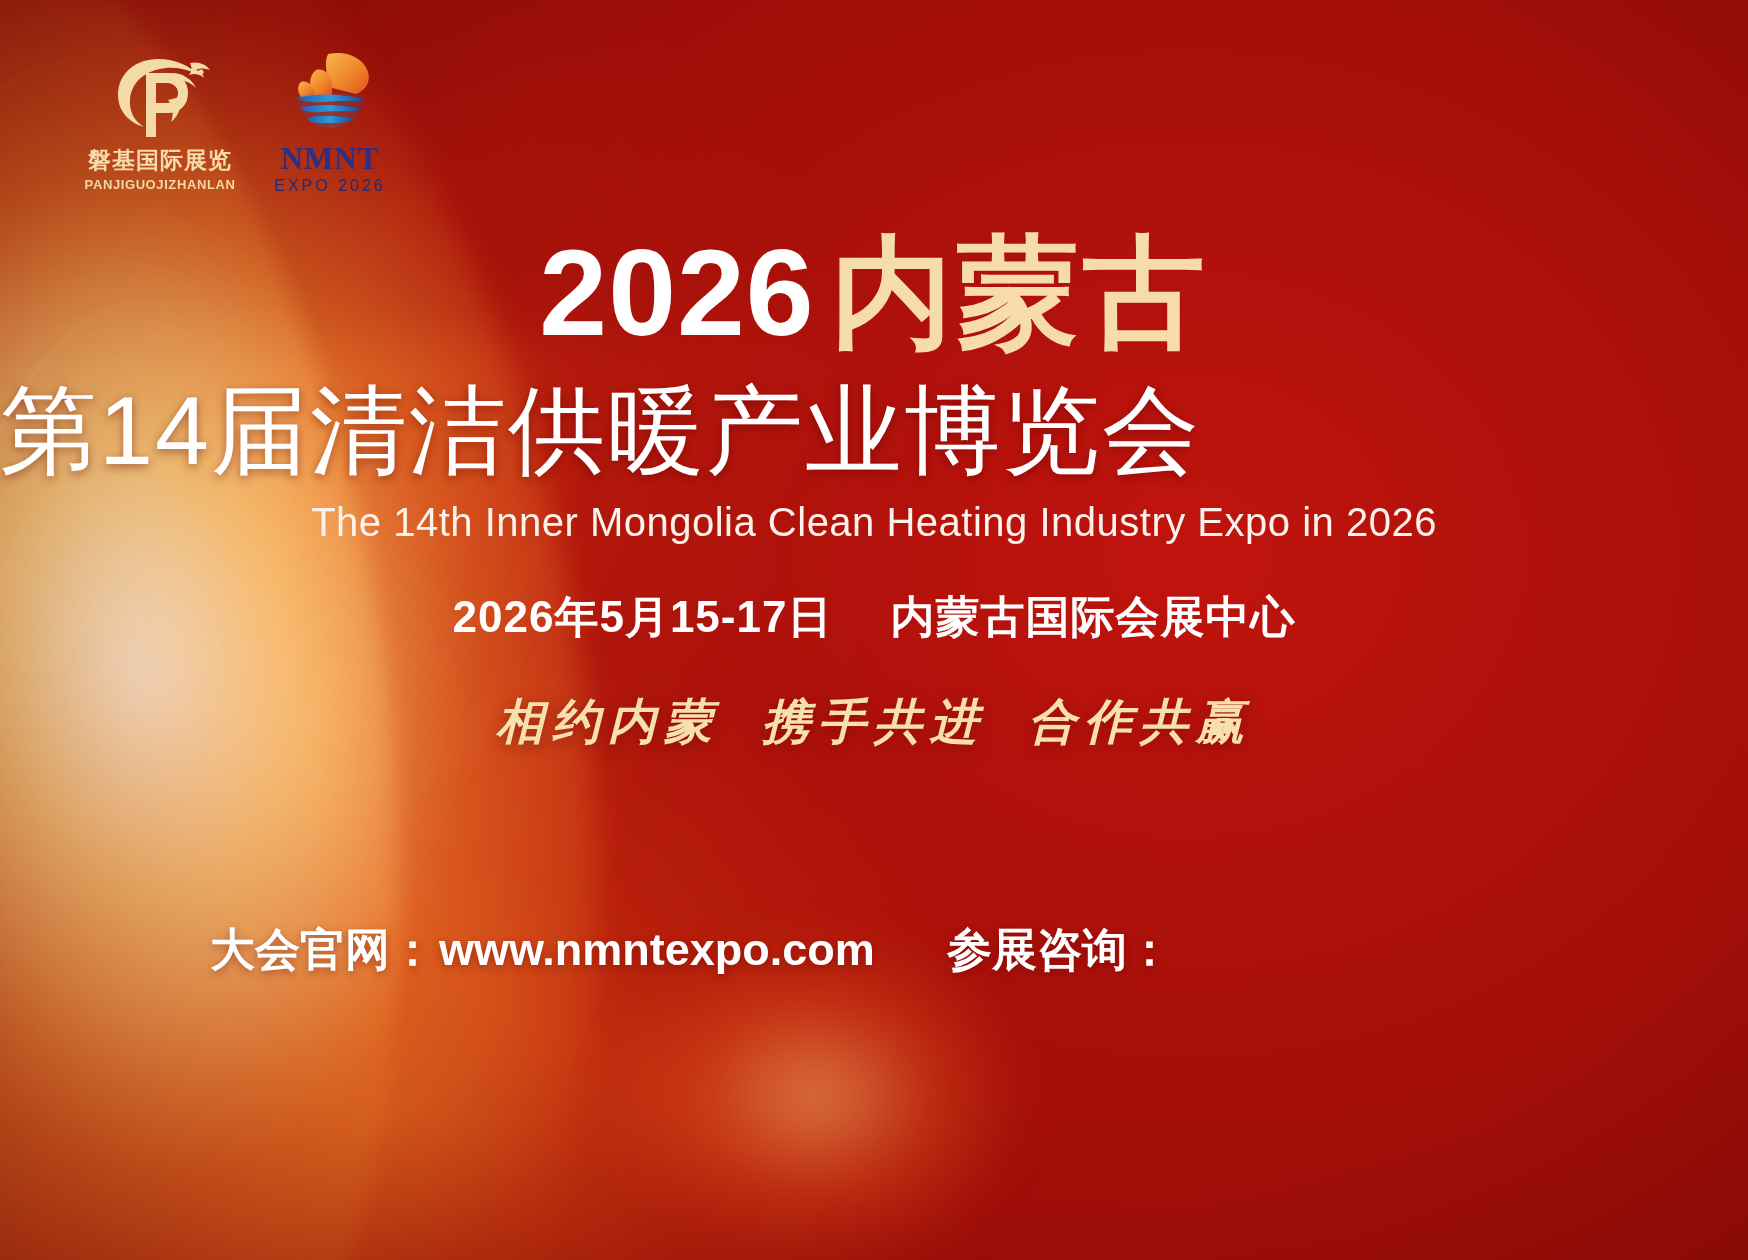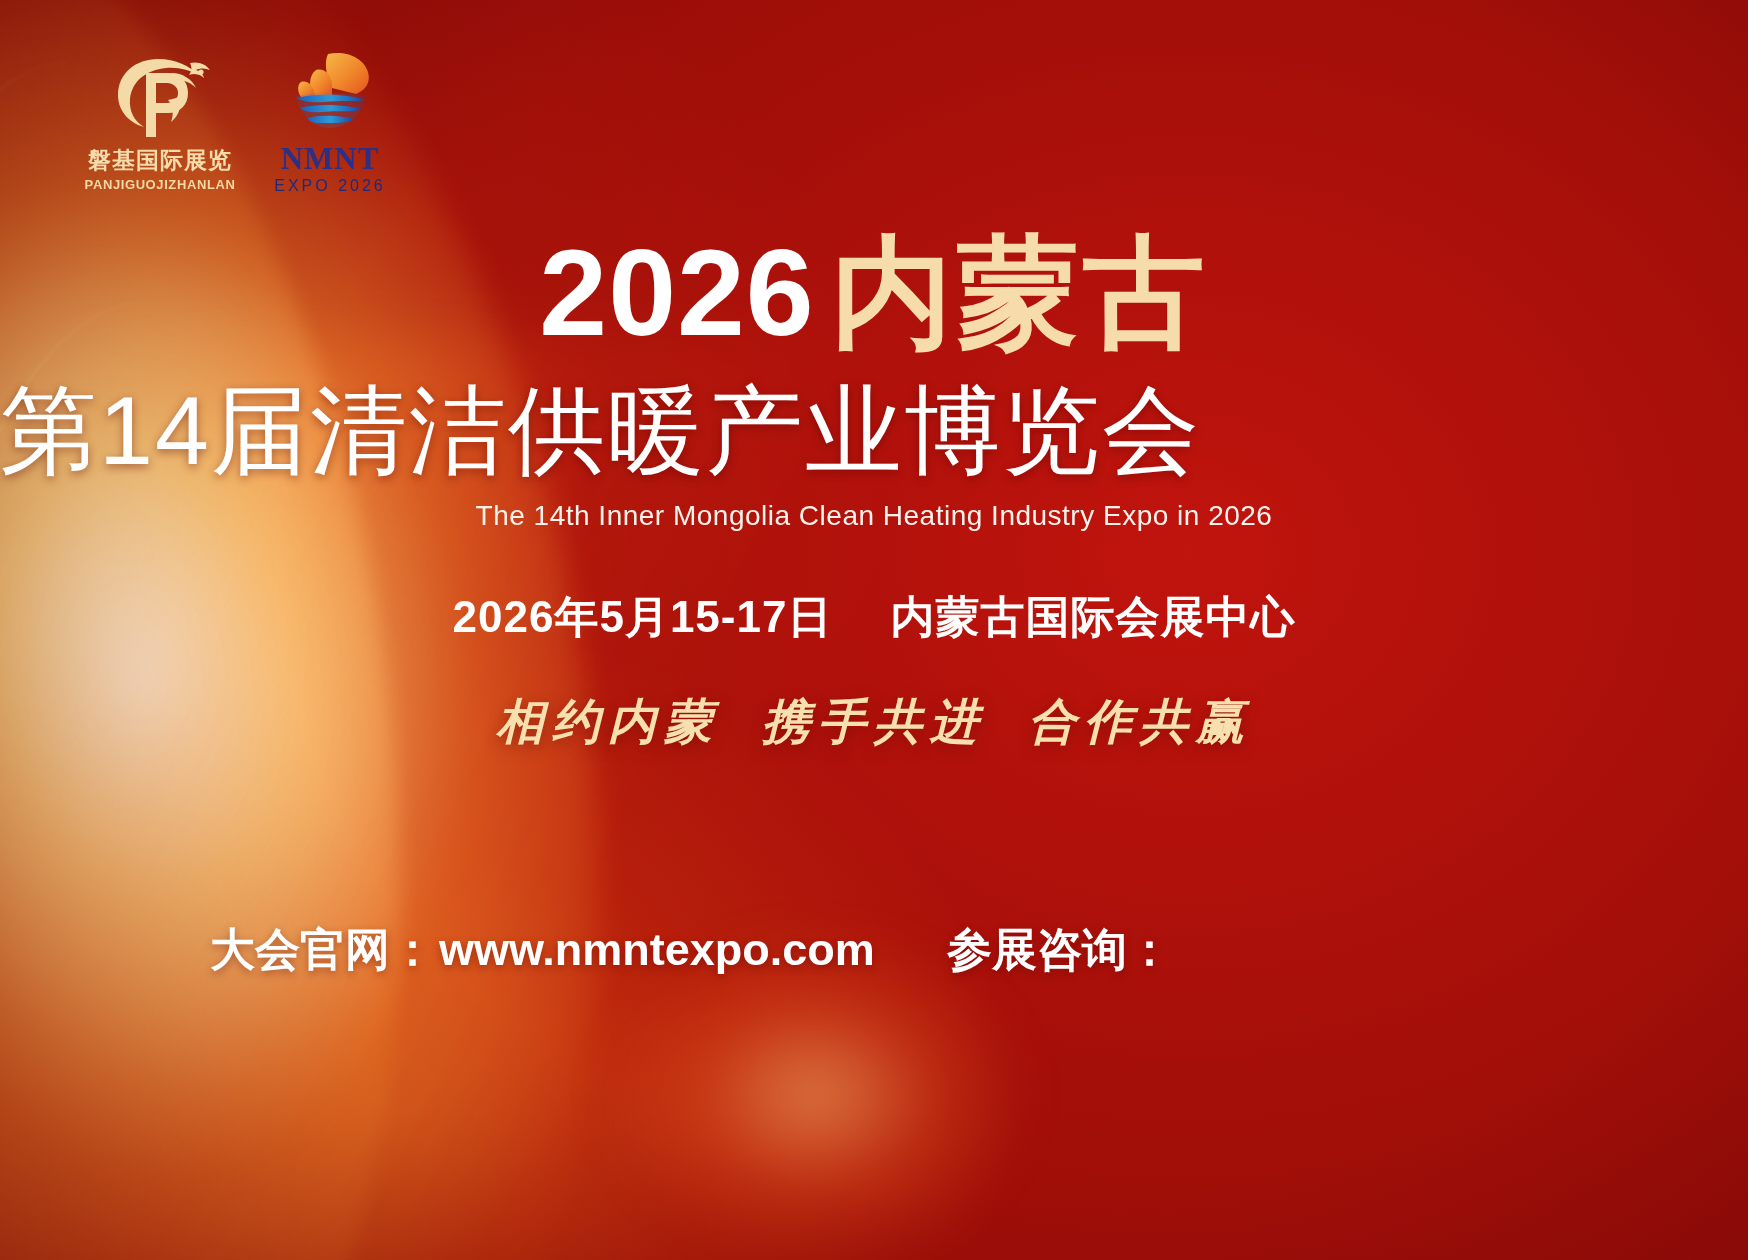--- a/index.html
+++ b/index.html
@@ -98,21 +98,21 @@
 
   .title-main{
     position:absolute;left:0;right:0;top:382px;text-align:left;
     font-size:97px;font-weight:400;color:#ffffff;line-height:1;
     letter-spacing:2px;white-space:nowrap;
     text-shadow:0 3px 10px rgba(90,5,3,.45);
   }
 
   .title-en{
     position:absolute;left:0;right:0;top:500px;text-align:center;
-    font-size:28px;font-weight:400;color:#fdf3ec;letter-spacing:.5px;
+    font-size:40px;font-weight:400;color:#fdf3ec;letter-spacing:.5px;
     white-space:nowrap;
   }
 
   .meta-row{
     position:absolute;left:0;right:0;top:588px;text-align:center;
     font-size:44px;font-weight:700;color:#ffffff;letter-spacing:1px;
     white-space:nowrap;
   }
   .meta-row .gap{display:inline-block;width:58px;}
 

